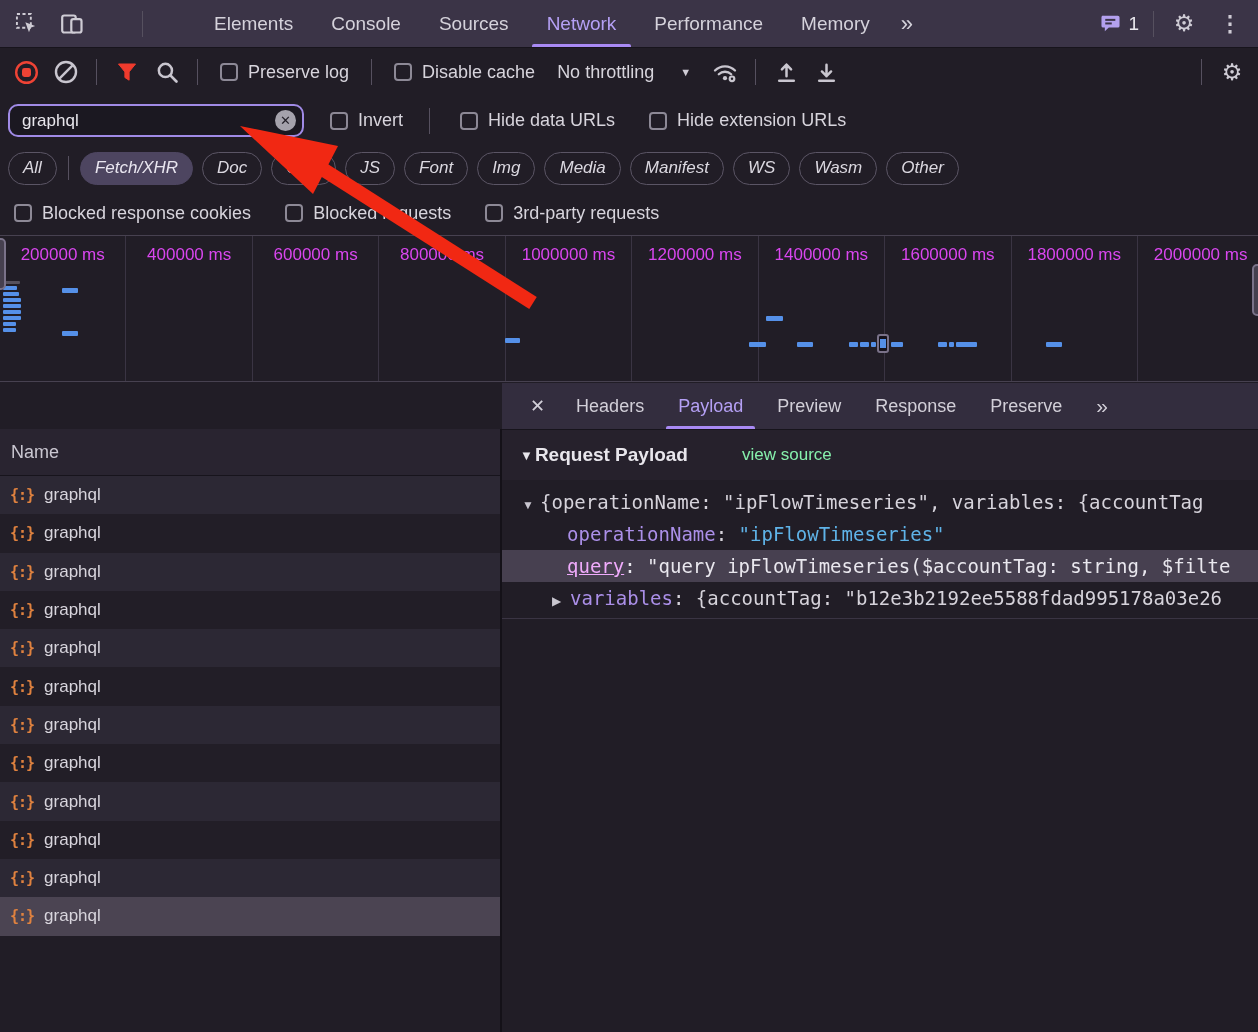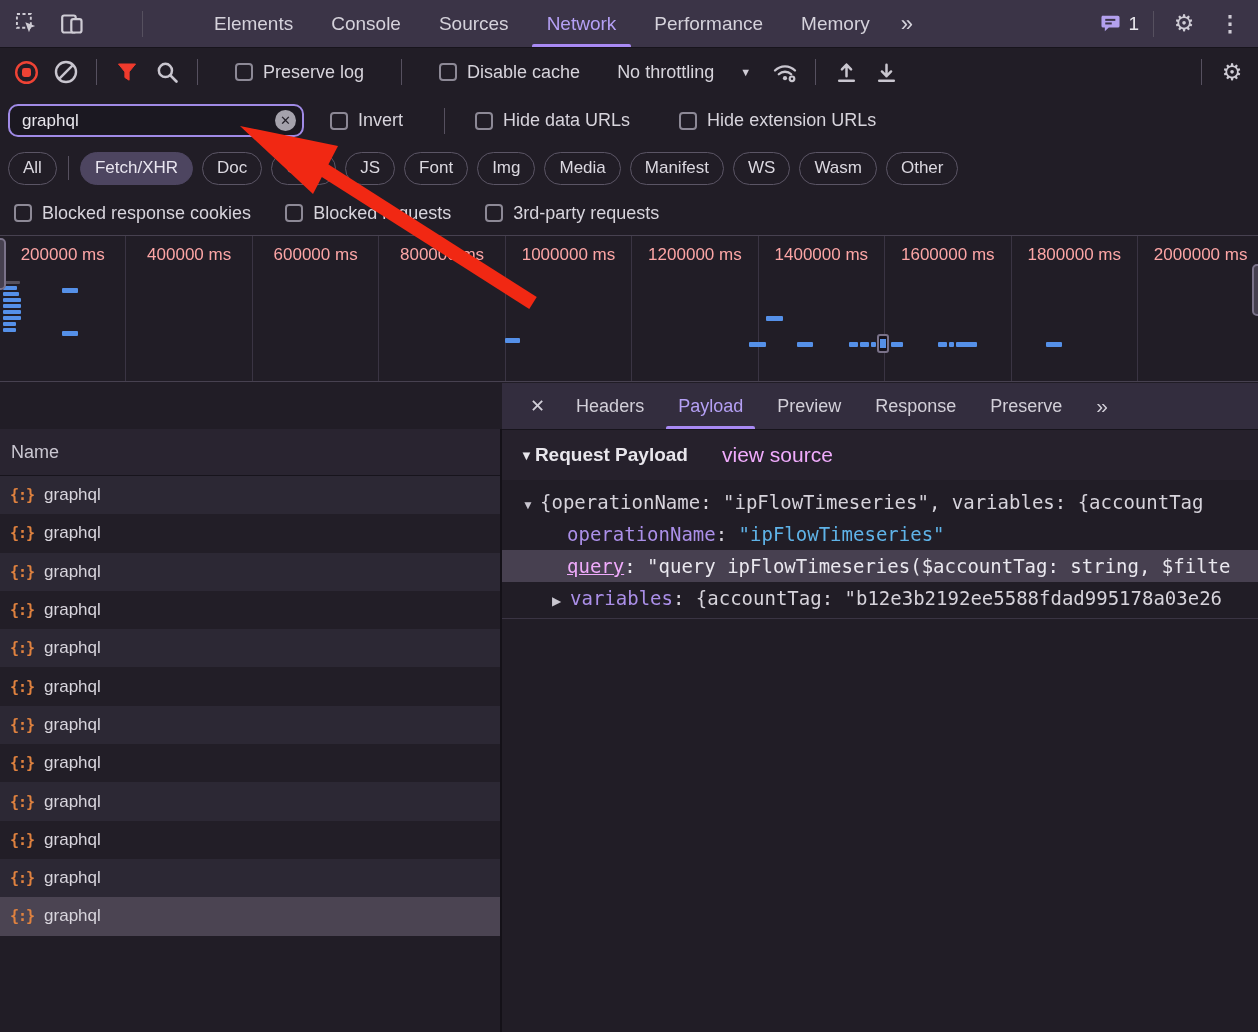--- a/index.html
+++ b/index.html
@@ -27,52 +27,52 @@
   .tb-right { margin-left:auto; display:flex; align-items:center; gap:14px; padding-right:12px; }
   .issues { display:flex; align-items:center; gap:7px; font-size:19px; color:#e8e6ec; cursor:pointer; }
   .glyph { font-size:23px; color:#cfccd5; line-height:1; }
   .kebab { font-size:22px; font-weight:bold; color:#cfccd5; letter-spacing:0; }
 
   
   .toolbar { height:48px; display:flex; align-items:center; padding:0 10px; gap:8px; }
   .toolbar .vsep { margin:0 6px; }
   .cb { width:18px; height:18px; border:2px solid #8d8996; border-radius:4px; flex:none; cursor:pointer; }
   .cb-label { font-size:18px; color:#d7d4dc; margin-left:10px; white-space:nowrap; }
-  .cb-group { display:flex; align-items:center; margin:0 23px; }
+  .cb-group { display:flex; align-items:center; margin:0 8px; }
   .throttle { display:flex; align-items:center; gap:26px; margin:0 10px 0 6px; cursor:pointer; }
   .throttle-text { font-size:18px; color:#d7d4dc; }
   .caret { font-size:11px; color:#cfccd5; }
 
   
   .filterrow { height:49px; display:flex; align-items:center; padding:0 8px; }
   .filter-box { width:296px; height:33px; border:2px solid #a08ae6; border-radius:10px;
                 background:#1b1821; display:flex; align-items:center; padding:0 6px 0 12px; }
   .filter-box input { flex:1; background:transparent; border:none; outline:none;
                       color:#e8e6ec; font-size:17px; font-family:"Liberation Sans",sans-serif; }
   .clear-btn { width:21px; height:21px; border-radius:50%; background:#a5a2ac; color:#211d26;
                font-size:13px; display:flex; align-items:center; justify-content:center; cursor:pointer; flex:none; }
   .filterrow .cb-group { margin-left:26px; }
   .filterrow .vsep { margin-left:18px; margin-right:4px; }
 
   
   .chiprow { height:46px; display:flex; align-items:center; padding:0 8px; gap:9px; }
   .chip { height:33px; display:flex; align-items:center; padding:0 14px; border:1.5px solid #5b5565;
-          border-radius:17px; font-size:17px; color:#dbd8e0; cursor:pointer; white-space:nowrap; }
+          border-radius:17px; font-size:17px; color:#dbd8e0; cursor:pointer; white-space:nowrap;font-style:italic; }
   .chip.active { background:#4d4560; border-color:#4d4560; color:#e9e6f0; }
   .chiprow .vsep { height:24px; margin:0 2px; }
 
   
   .blockedrow { height:44px; display:flex; align-items:center; padding:0 14px; gap:34px; }
 
   
   .overview { position:relative; height:147px; border-top:1px solid #474150;
               border-bottom:1px solid #474150; overflow:hidden; cursor:pointer; }
   .ov-cols { position:absolute; left:0; top:0; width:1265px; height:100%; display:flex; }
   .ov-col { width:126.45px; flex:none; border-right:1px solid #3a3443; padding-top:9px;
-            text-align:center; font-size:17px; color:#fca5a5; white-space:nowrap; }
+            text-align:center; font-size:17px; color:#d946ef; white-space:nowrap; }
   .tbar { position:absolute; background:#5590e8; border-radius:1px; }
   .tbar.gray { background:#55505c; }
   .tbar.selected { background:#16121c; border:2px solid #7a7289; border-radius:3px; }
   .tbar.selected::after { content:""; position:absolute; left:1px; right:1px; top:3px; bottom:3px; background:#5590e8; }
   .ov-grip { position:absolute; width:10px; height:52px; border:2px solid #7a7289;
              background:#46404f; border-radius:7px; }
 
   
   .main { position:absolute; top:383px; left:0; right:0; bottom:0; display:flex; }
 
@@ -94,21 +94,21 @@
   .det-tab { display:flex; align-items:center; padding:0 17px; font-size:18px; color:#d2cfd8;
              position:relative; cursor:pointer; white-space:nowrap; }
   .det-tab.active { color:#b5a0f5; }
   .det-tab.active::after { content:""; position:absolute; left:5px; right:5px; bottom:0;
                            height:3px; background:#a98af5; border-radius:2px 2px 0 0; }
   .det-tab.more { font-size:21px; }
 
   .payload-header { height:50px; background:#26212c; display:flex; align-items:center; padding-left:18px; }
   .ph-tri { font-size:13px; color:#e8e6ec; margin-right:2px; }
   .ph-title { font-size:19px; font-weight:bold; color:#e8e6ec; }
-  .ph-viewsource { margin-left:34px; font-size:21px; color:#f0abfc; cursor:pointer; }
+  .ph-viewsource { margin-left:54px; font-size:17px; color:#86efac; cursor:pointer; }
 
   .tree { padding-top:6px; font-family:"DejaVu Sans Mono",monospace; font-size:19px;
           line-height:32px; white-space:nowrap; border-bottom:1px solid #3a3443; padding-bottom:4px; }
   .code-line { height:32px; overflow:hidden; }
   .tri { display:inline-block; font-size:12px; color:#c9c6cf; width:18px;
          font-family:"Liberation Sans",sans-serif; }
   .lvl0 { padding-left:20px; }
   .lvl1 { padding-left:65px; }
   .lvl1.arrowed { padding-left:50px; }
   .k { color:#ab8fe8; }

